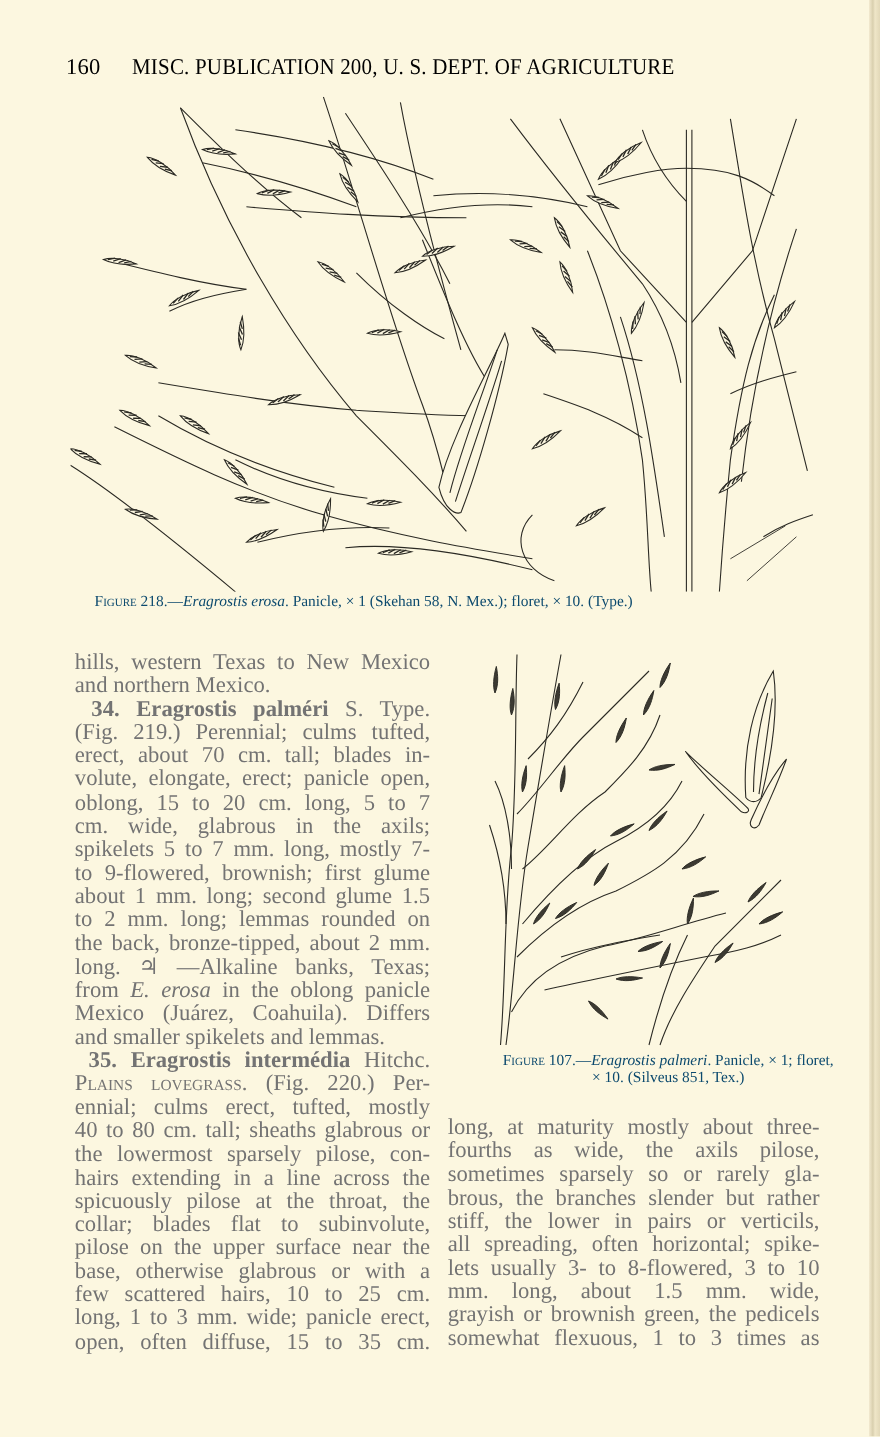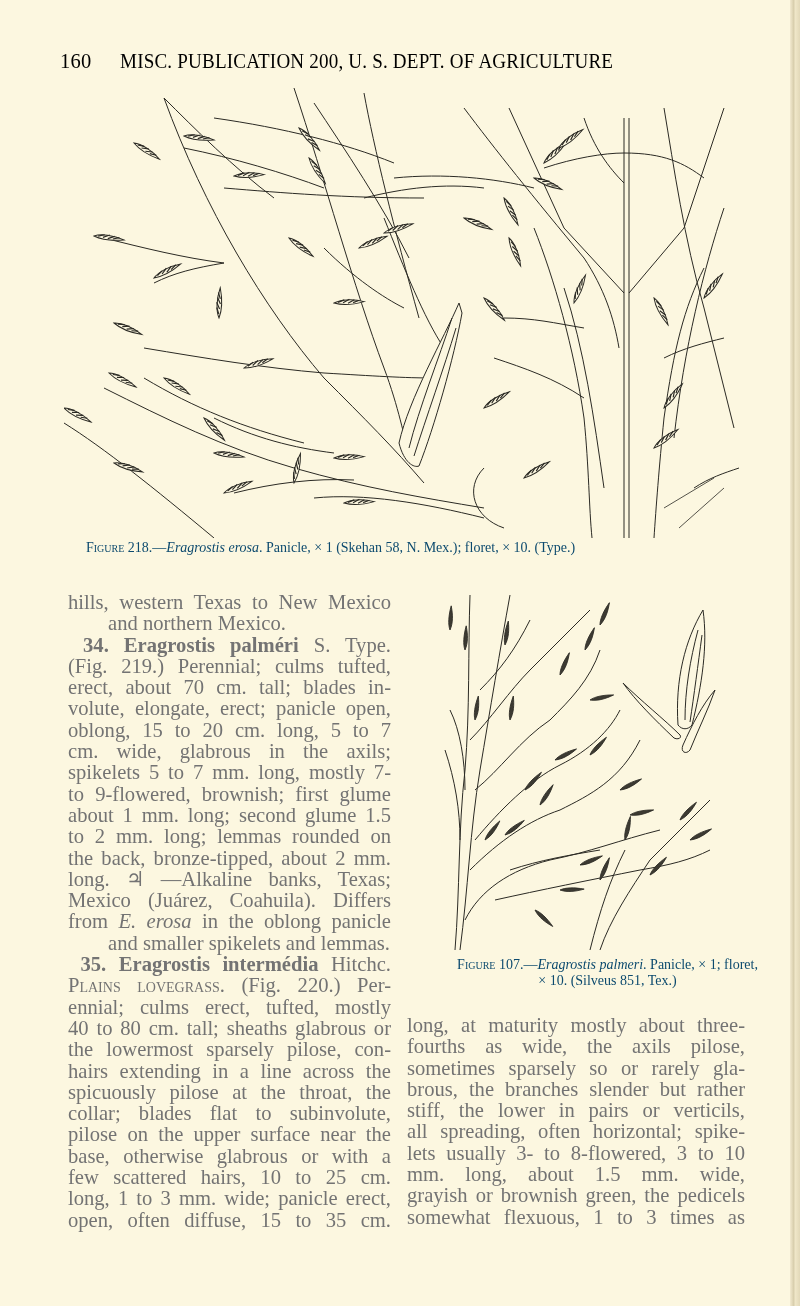--- a/index.html
+++ b/index.html
@@ -35,21 +35,21 @@
     .cap218 { left: 86px; top: 540px; }
     .cap219 { left: 420px; top: 957px; width: 375px; text-align: center; line-height: 16px; white-space: normal; }
     .sc { font-variant: small-caps; }
     .it { font-style: italic; }
 
     .col {
       position: absolute; font-family: "Liberation Serif", serif;
       font-size: 20.6px; line-height: 21.3px; color: #737373;
     }
     .col .ln { display: block; white-space: nowrap; text-align: justify; text-align-last: justify; height: 21.3px; }
-    .col .ln.last { text-align-last: left; margin-left: 40px; }
+    .col .ln.last { text-align-last: left; }
     .col-left { left: 68px; top: 592px; width: 323px; }
     .col-right { left: 407px; top: 1015px; width: 338px; }
     .b { font-weight: bold; }
   </style>
 </head>
 <body>
 
 <div class="page-edge"></div>
 
 <div class="header">
@@ -221,22 +221,22 @@
   <span class="ln">erect, about 70 cm. tall; blades in-</span>
   <span class="ln">volute, elongate, erect; panicle open,</span>
   <span class="ln">oblong, 15 to 20 cm. long, 5 to 7</span>
   <span class="ln">cm. wide, glabrous in the axils;</span>
   <span class="ln">spikelets 5 to 7 mm. long, mostly 7-</span>
   <span class="ln">to 9-flowered, brownish; first glume</span>
   <span class="ln">about 1 mm. long; second glume 1.5</span>
   <span class="ln">to 2 mm. long; lemmas rounded on</span>
   <span class="ln">the back, bronze-tipped, about 2 mm.</span>
   <span class="ln"><span>long. </span><span>♃</span><span> —Alkaline banks, Texas;</span></span>
+  <span class="ln"><span>from </span><span class="it">E. erosa</span><span> in the oblong panicle</span></span>
   <span class="ln">Mexico (Juárez, Coahuila). Differs</span>
-  <span class="ln"><span>from </span><span class="it">E. erosa</span><span> in the oblong panicle</span></span>
   <span class="ln last">and smaller spikelets and lemmas.</span>
   <span class="ln">&nbsp;<span class="b">35.</span> <span class="b">Eragrostis intermédia</span><span> Hitchc.</span></span>
   <span class="ln"><span class="sc">Plains lovegrass</span><span>. (Fig. 220.) Per-</span></span>
   <span class="ln">ennial; culms erect, tufted, mostly</span>
   <span class="ln">40 to 80 cm. tall; sheaths glabrous or</span>
   <span class="ln">the lowermost sparsely pilose, con-</span>
   <span class="ln">hairs extending in a line across the</span>
   <span class="ln">spicuously pilose at the throat, the</span>
   <span class="ln">collar; blades flat to subinvolute,</span>
   <span class="ln">pilose on the upper surface near the</span>

